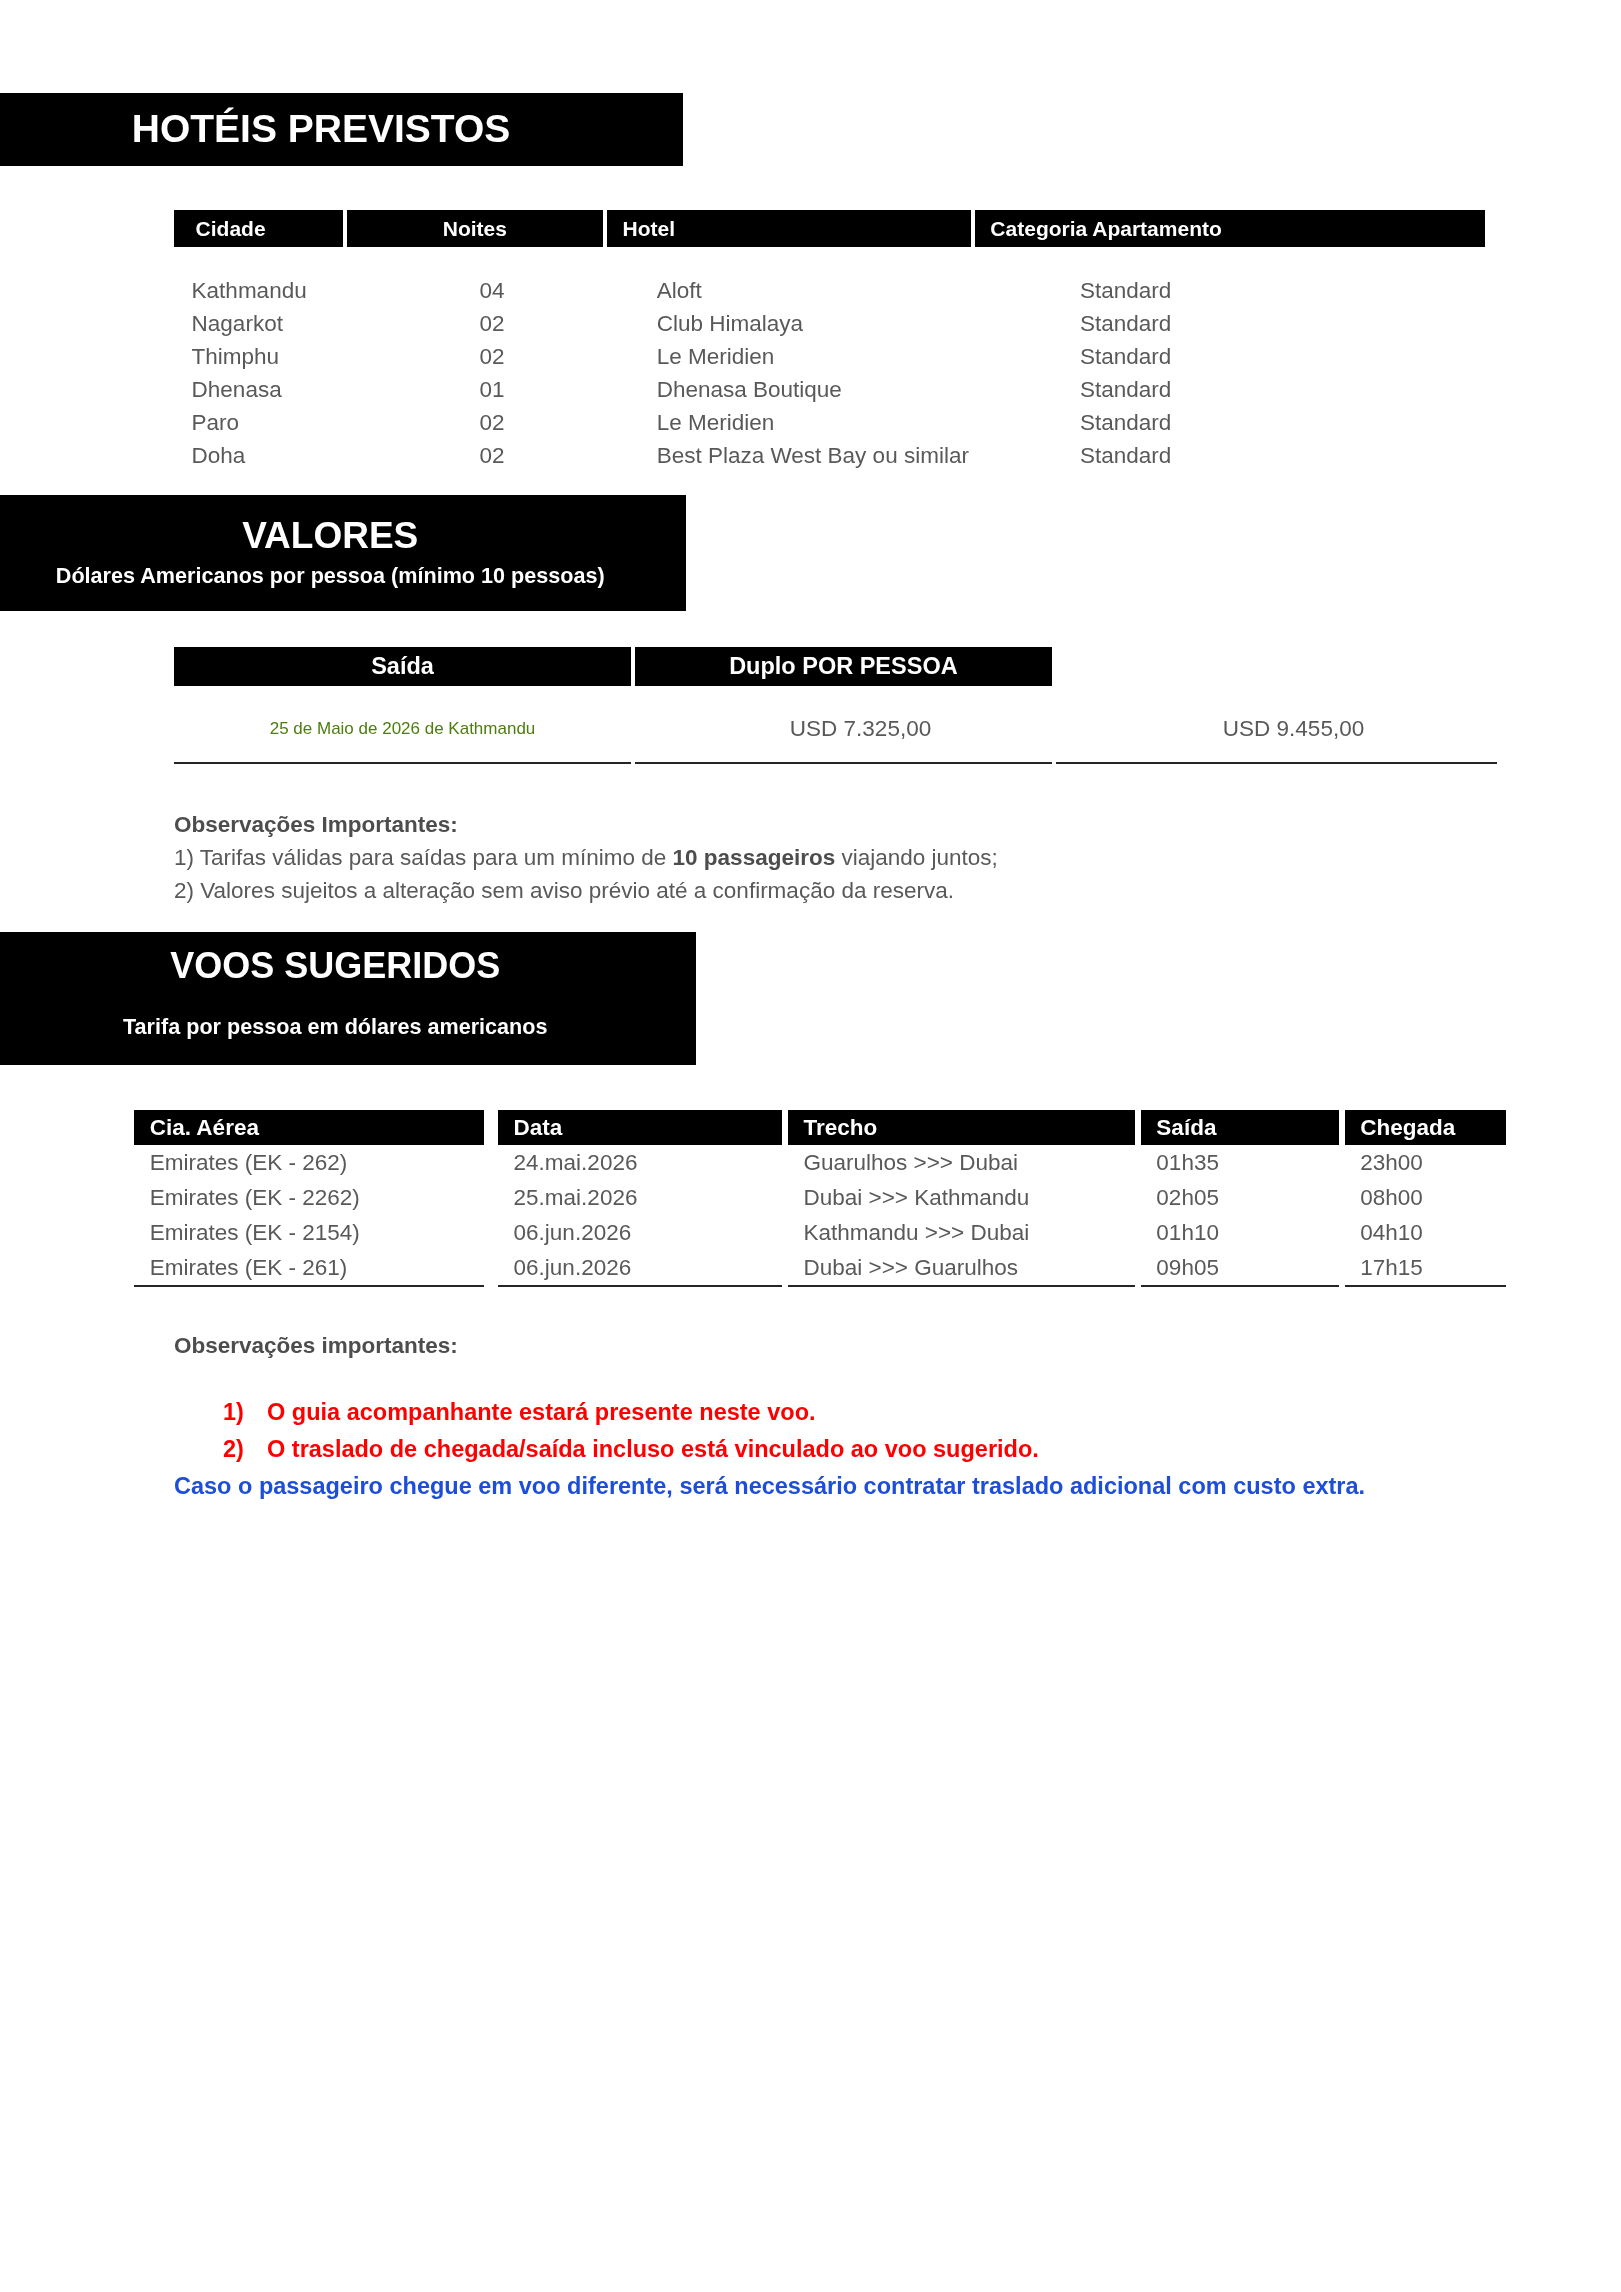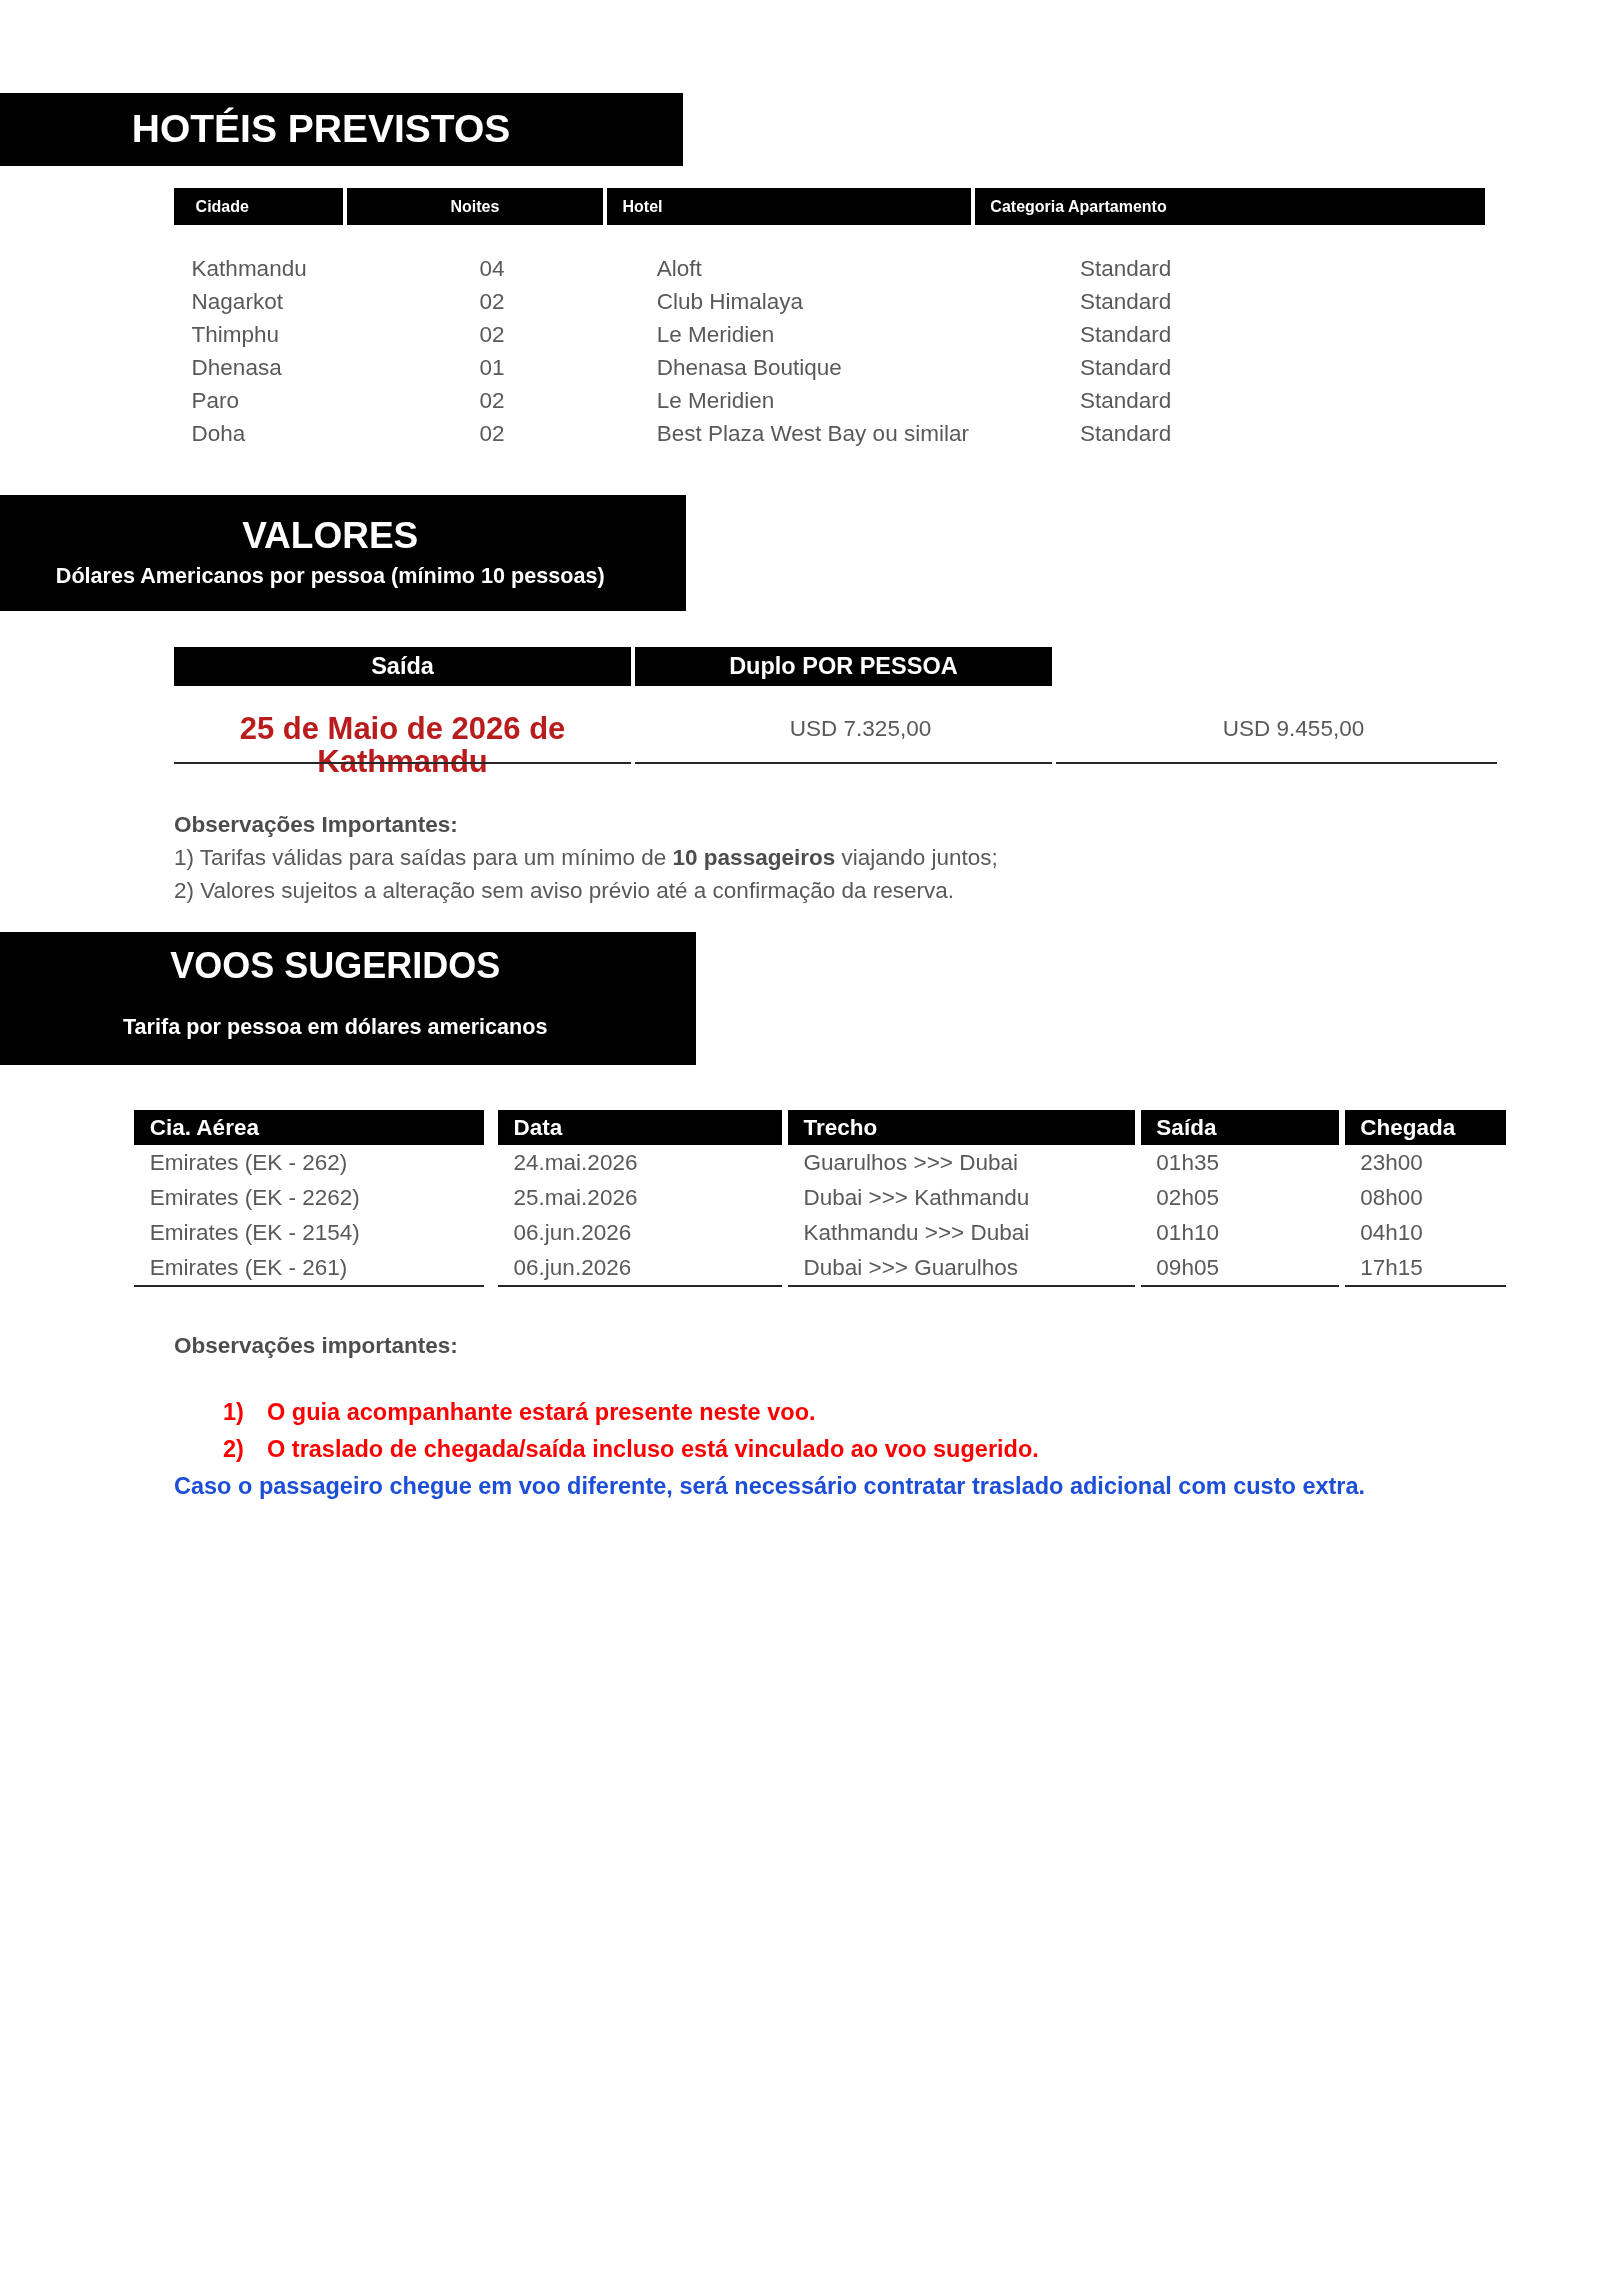--- a/index.html
+++ b/index.html
@@ -32,39 +32,39 @@
   .thead { display:flex; gap:3.9px; }
   .thead .cell {
     background:#000000; color:#ffffff; font-weight:bold;
   }
   .trow { display:flex; gap:21px; }
   .tborder { display:flex; gap:3.9px; }
   .tborder .cell { border-top:2.9px solid #262626; height:0; }
 
   
   #hotels-table { position:absolute; left:174px; top:188px; width:1311px; }
-  #hotels-table .thead .cell { height:37px; line-height:37px; font-size:16px; }
+  #hotels-table .thead .cell { height:37px; line-height:37px; font-size:21px;margin-top:22px; }
   #hotels-table .col-cidade    { width:169px; padding-left:21.6px; }
   #hotels-table .col-noites    { width:256px; text-align:center; }
   #hotels-table .col-hotel     { width:364px; padding-left:15.7px; }
   #hotels-table .col-categoria { flex:1;      padding-left:15.7px; }
   #hotels-table .tbody { padding-top:27.4px; }
   #hotels-table .trow { height:33px; line-height:33px; font-size:22.5px; color:#595959; }
   #hotels-table .trow .col-cidade    { padding-left:17.6px; }
   #hotels-table .trow .col-categoria { padding-left:54px; }
 
   
   #price-table { position:absolute; left:174px; top:647px; width:1323px; }
   #price-table .thead .cell { height:39px; line-height:39px; font-size:23.5px; text-align:center; }
   #price-table .col-saida      { width:457px; }
   #price-table .col-duplo      { width:417px; }
   #price-table .col-individual { flex:1; }
   #price-table .trow { margin-top:25.5px; height:33px; line-height:33px; font-size:22.5px; }
   #price-table .trow .cell { text-align:center; }
-  #price-table .trow .col-saida { font-weight:bold; color:#b91c1c; font-size:31px; }
+  #price-table .trow .col-saida { font-weight:normal; color:#4d7c0f; font-size:17px; }
   #price-table .tborder { margin-top:17.6px; }
 
   
   #flights-table { position:absolute; left:134px; top:1110px; width:1372px; }
   #flights-table .thead { gap:5.9px; }
   #flights-table .trow, #flights-table .tborder { gap:5.9px; }
   #flights-table .thead .cell { height:35px; line-height:35px; font-size:22.5px; padding-left:15.7px; }
   #flights-table .col-cia     { width:350px; }
   #flights-table .col-data    { width:284px;margin-left:8px; }
   #flights-table .col-trecho  { width:347px; }

